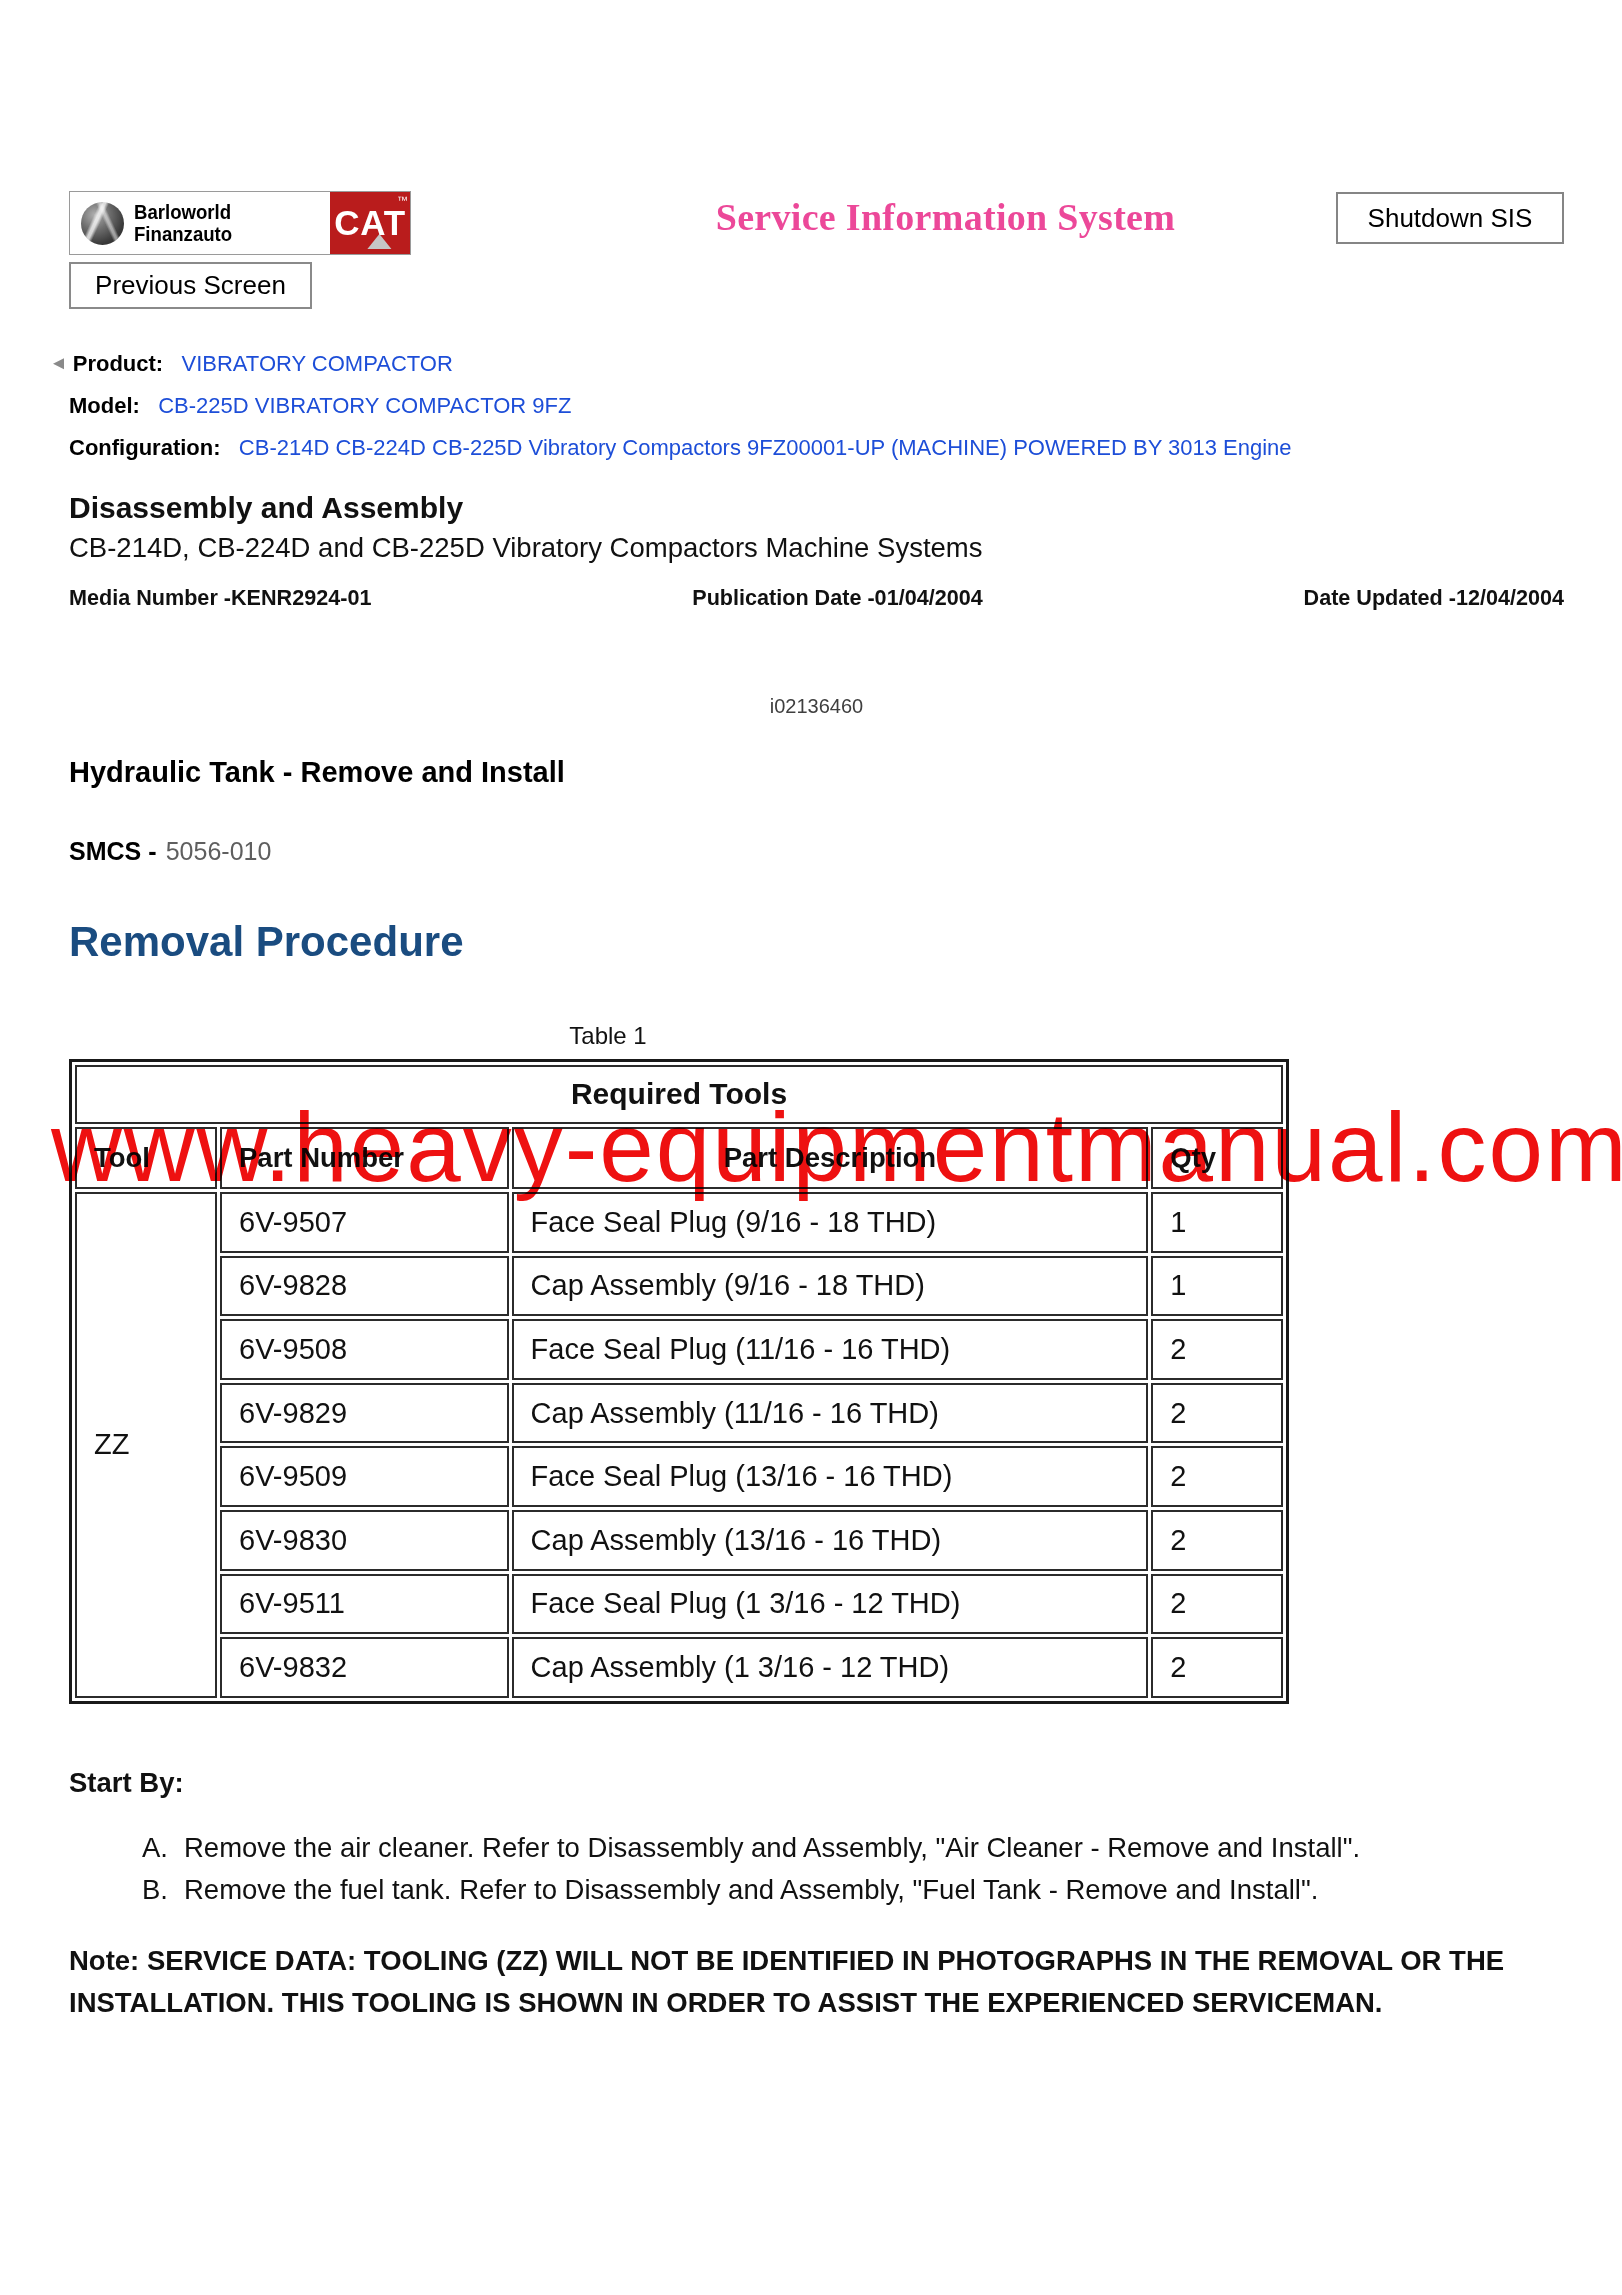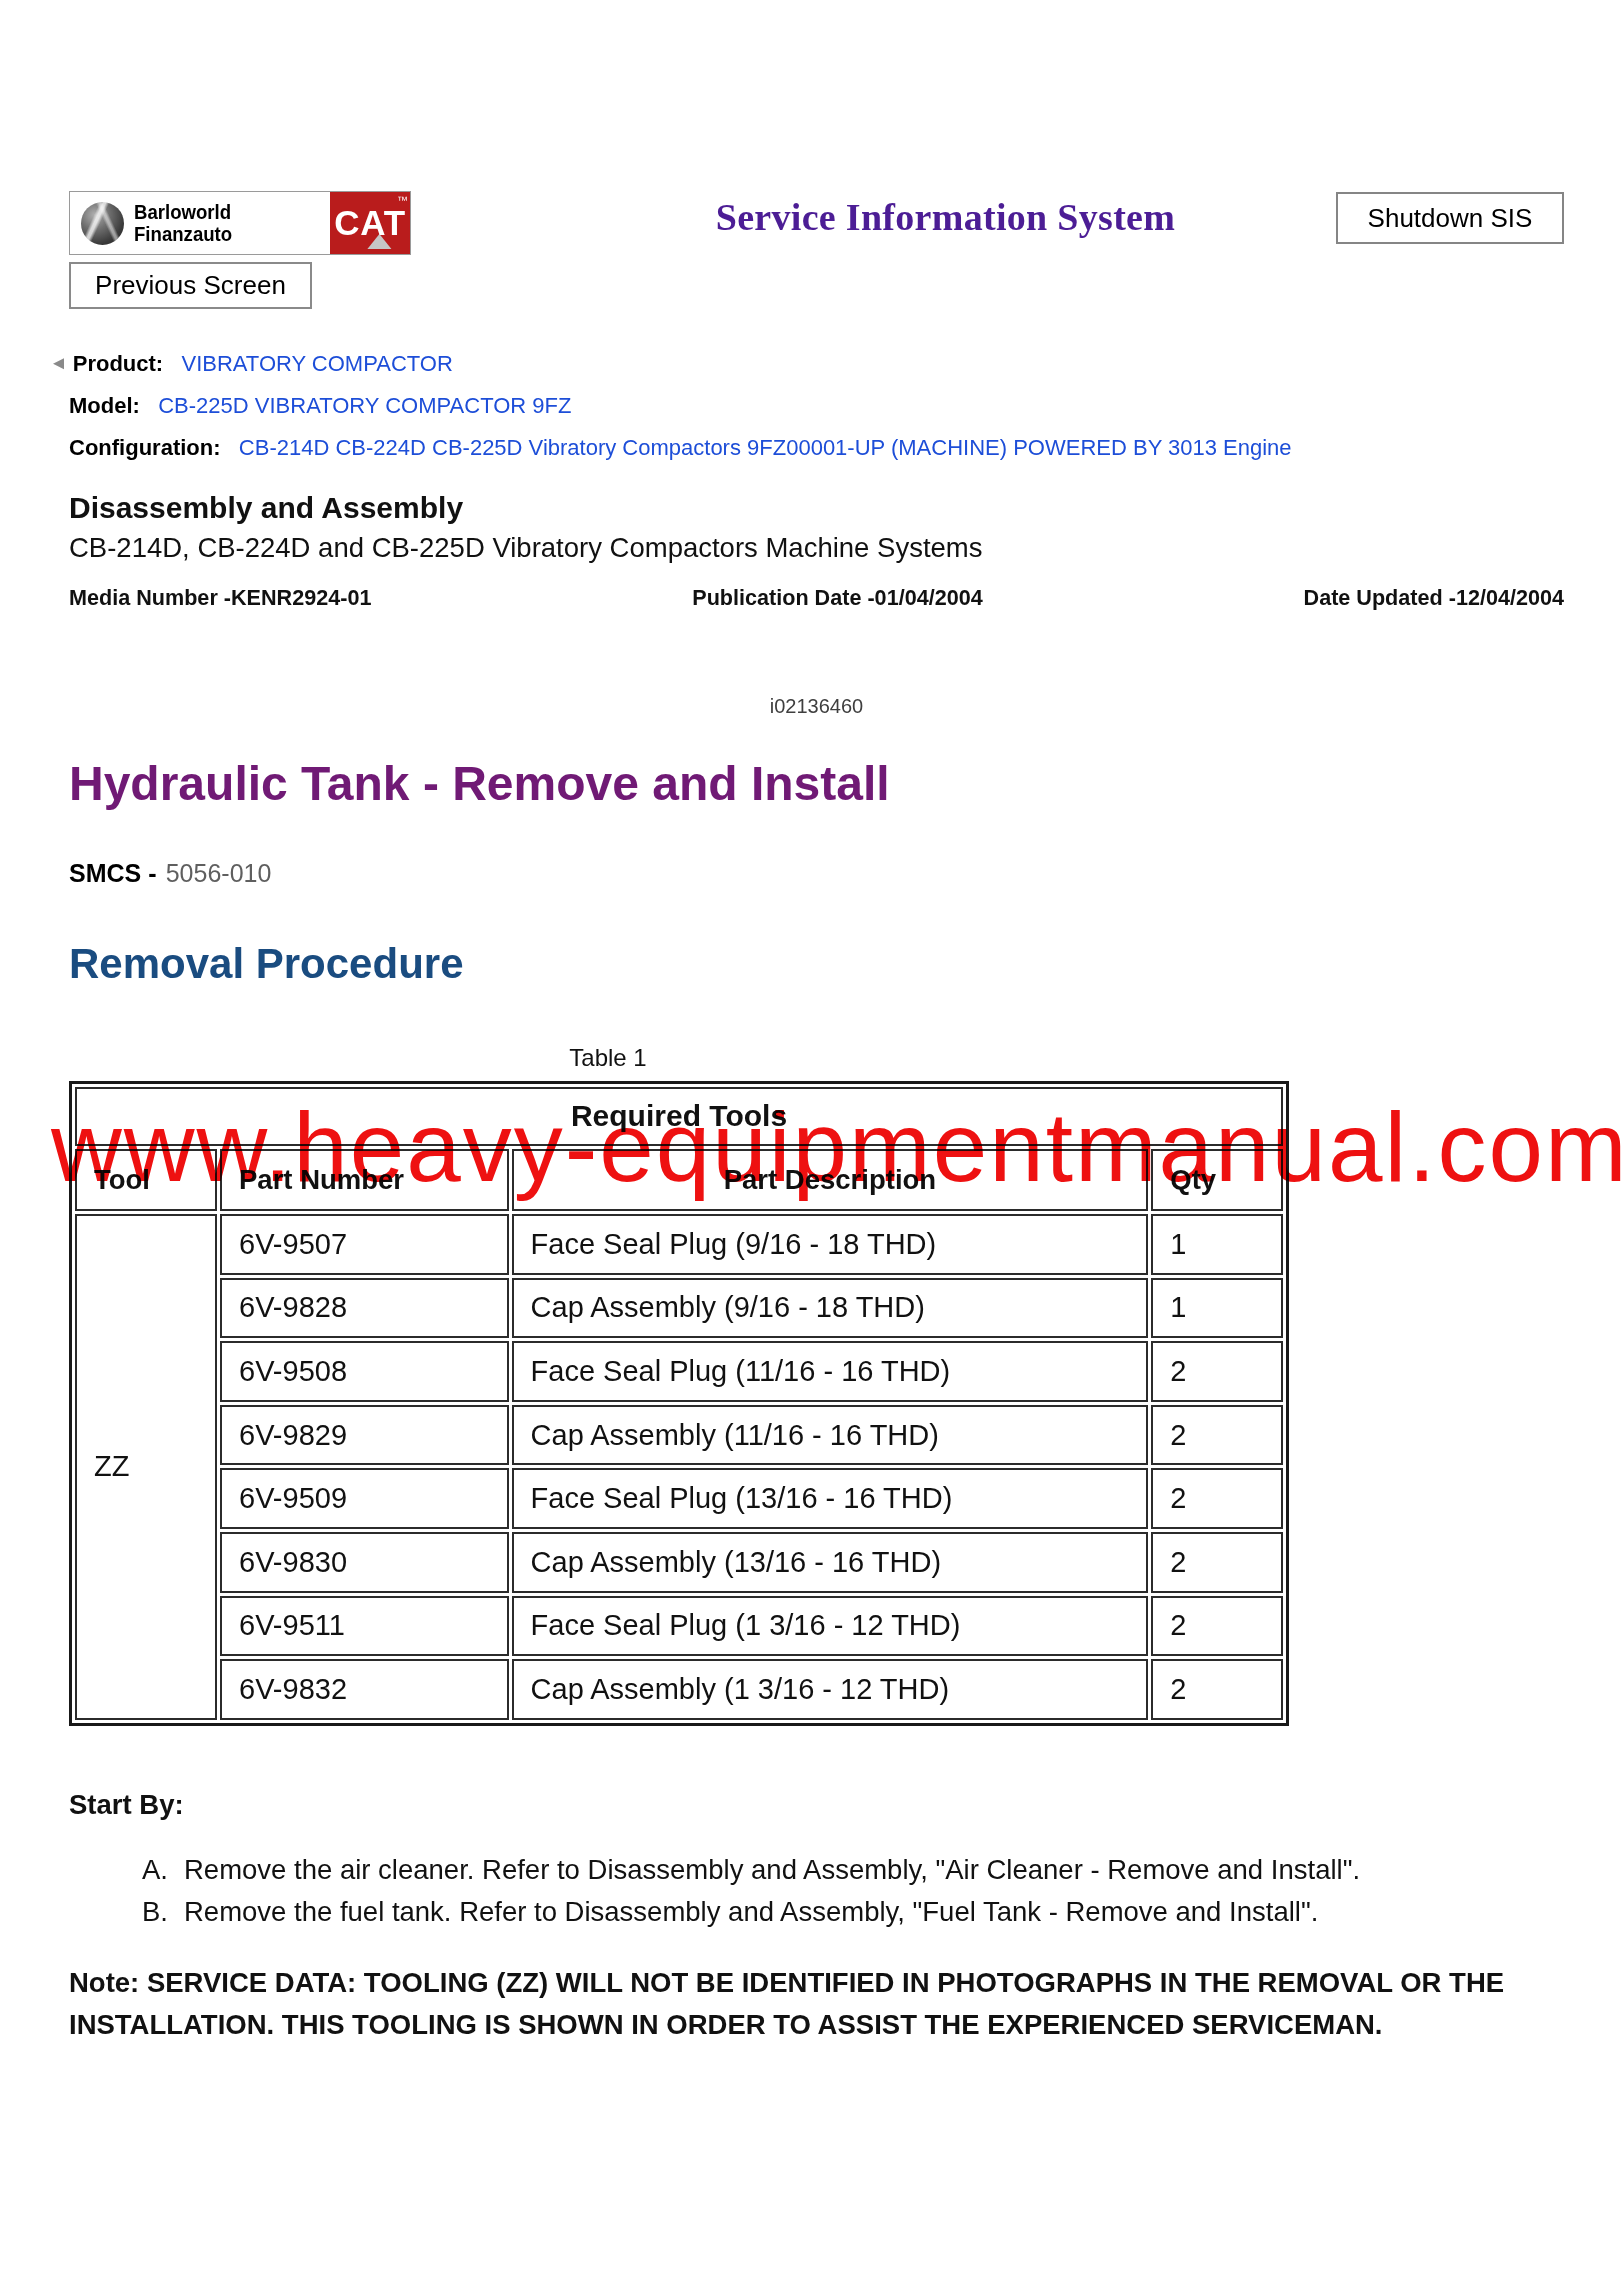--- a/index.html
+++ b/index.html
@@ -30,39 +30,39 @@
   .cat-text { color: #fff; font-weight: 700; font-size: 35px; letter-spacing: 0.7px; position: relative; z-index: 2; }
   .cat-tri { position: absolute; bottom: 4.6px; left: 50%; transform: translateX(-2.6px); width: 0; height: 0;
     border-left: 12.4px solid transparent; border-right: 12.4px solid transparent; border-bottom: 15px solid #c6c6c6; z-index: 1; }
   .cat-tm { position: absolute; top: 2px; right: 2px; color: #fff; font-size: 11px; z-index: 2; }
 
   .btn { display: flex; align-items: center; justify-content: center; background: #fff; color: #000; cursor: pointer; box-sizing: border-box; }
   .prev-btn { width: 243px; height: 47px; margin-top: 6.5px; border: 2px solid #8a8a8a; font-size: 26px; }
   .shutdown-btn { width: 228px; height: 52px; border: 2.6px solid #858585; font-size: 26px; margin-top: 1.3px; }
 
   .header-center { flex: 1; text-align: center; margin-left: 144px; margin-top: 3.9px; }
-  .page-title { font-family: "Liberation Serif", "DejaVu Serif", serif; font-weight: 700; font-size: 38px; letter-spacing: 0.3px; white-space: nowrap; color: #4c1d95; }
+  .page-title { font-family: "Liberation Serif", "DejaVu Serif", serif; font-weight: 700; font-size: 38px; letter-spacing: 0.3px; white-space: nowrap; color: #ec4899; }
   .header-right { flex: none; }
 
   
   .product-info { margin-top: 42px; }
   .info-line { font-size: 22px; margin-bottom: 16.4px; }
   .info-label { font-weight: 700; color: #000; margin-right: 18.3px; }
   .info-value { color: #1d4ed8; }
   .arrow-icon { color: #8a8a8a; font-size: 18.3px; margin-left: -19.6px; margin-right: 5.2px; vertical-align: 2px; }
 
   
   .doc-section { margin-top: 30px; }
   .section-title { font-size: 30px; font-weight: 700; margin: 0 0 6.5px 0; }
   .section-subtitle { font-size: 27.5px; font-weight: 400; margin: 0 0 21px 0; }
   .media-row { display: flex; justify-content: space-between; font-size: 21.6px; font-weight: 700; }
 
   .doc-id { margin-top: 84px; text-align: center; font-size: 20px; color: #3f3f3f; }
 
-  .article-title { font-size: 48px; font-weight: 700; color: #701a75; margin: 38px 0 0 0; }
+  .article-title { font-size: 29px; font-weight: 700; color: #000000; margin: 38px 0 0 0; }
   .smcs { margin-top: 48px; font-size: 25px; }
   .smcs-label { font-weight: 700; color: #000; margin-right: 9.2px; }
   .smcs-value { color: #5f5f5f; }
   .procedure-heading { font-size: 42px; font-weight: 700; color: #1a4c80; margin: 52px 0 0 0; }
 
   
   .table-caption { width: 1078px; text-align: center; margin-top: 56px; font-size: 24px; color: #111; }
   table.tools { margin-top: 9.2px; border-collapse: separate; border-spacing: 3.9px; border: 3.9px solid #191919; width: 1220px; table-layout: fixed; }
   table.tools th, table.tools td { border: 2px solid #2b2b2b; background: #fff; }
   .tbl-title { font-size: 30px; font-weight: 700; text-align: center; padding: 10.5px 6.5px; }

